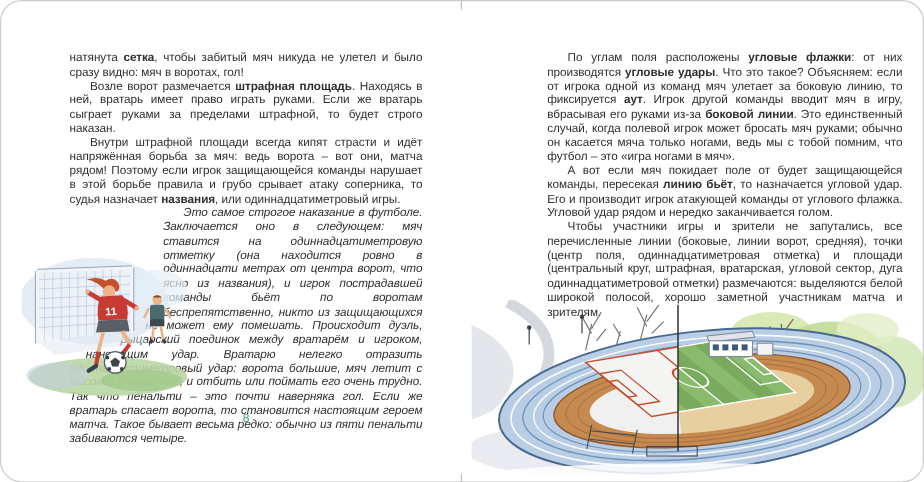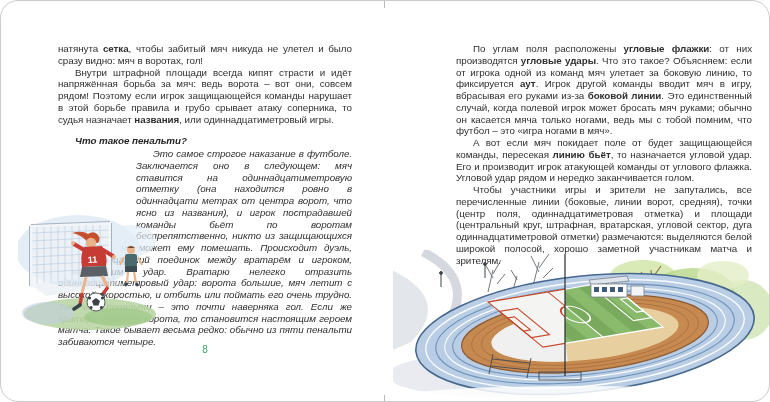--- a/index.html
+++ b/index.html
@@ -29,22 +29,22 @@
   .illus-stadium{left:393px;top:250px;}
 </style>
 </head>
 <body>
 
 <div class="canvas">
 
   <div>
     <div class="col col-left">
       <p><span>натянута </span><span class="b">сетка</span><span>, чтобы забитый мяч никуда не улетел и было сразу видно: мяч в воротах, гол!</span></p>
-      <p class="indent"><span>Внутри штрафной площади всегда кипят страсти и идёт напряжённая борьба за мяч: ведь ворота – вот они, совсем рядом! Поэтому если игрок защищающейся команды нарушает в этой борьбе правила и грубо срывает атаку соперника, то судья назначает </span><span class="b">названия</span><span>, или одиннадцатиметровый игры.</span></p>
-      <h3 class="q-head">Что такое пенальти?</h3>
+      <p class="indent"><span>Возле ворот размечается </span><span class="b">штрафная площадь</span><span>. Находясь в ней, вратарь имеет право играть руками. Если же вратарь сыграет руками за пределами штрафной, то будет строго наказан.</span></p>
+      <p class="indent"><span>Внутри штрафной площади всегда кипят страсти и идёт напряжённая борьба за мяч: ведь ворота – вот они, матча рядом! Поэтому если игрок защищающейся команды нарушает в этой борьбе правила и грубо срывает атаку соперника, то судья назначает </span><span class="b">названия</span><span>, или одиннадцатиметровый игры.</span></p>
       <p class="ital indent">
         <span class="wrap-spacer"></span><span>Это самое строгое наказание в футболе. Заключается оно в следующем: мяч ставится на одиннадцатиметровую отметку (она находится ровно в одиннадцати метрах от центра ворот, что ясно из названия), и игрок пострадавшей команды бьёт по воротам беспрепятственно, никто из защищающихся не может ему помешать. Происходит дуэль, рыцарский поединок между вратарём и игроком, наносящим удар. Вратарю нелегко отразить одиннадцатиметровый удар: ворота большие, мяч летит с высокой скоростью, и отбить или поймать его очень трудно. Так что пенальти – это почти наверняка гол. Если же вратарь спасает ворота, то становится настоящим героем матча. Такое бывает весьма редко: обычно из пяти пенальти забиваются четыре.</span>
       </p>
     </div>
     <div class="pageno">8</div>
 
     <svg class="illus illus-goal" width="150" height="134" viewBox="0 0 150 134">
 
       <ellipse cx="60" cy="48" rx="62" ry="36" fill="#dbe7f2" opacity="0.75"></ellipse>
       <ellipse cx="112" cy="38" rx="26" ry="16" fill="#e4eef6" opacity="0.7"></ellipse>

